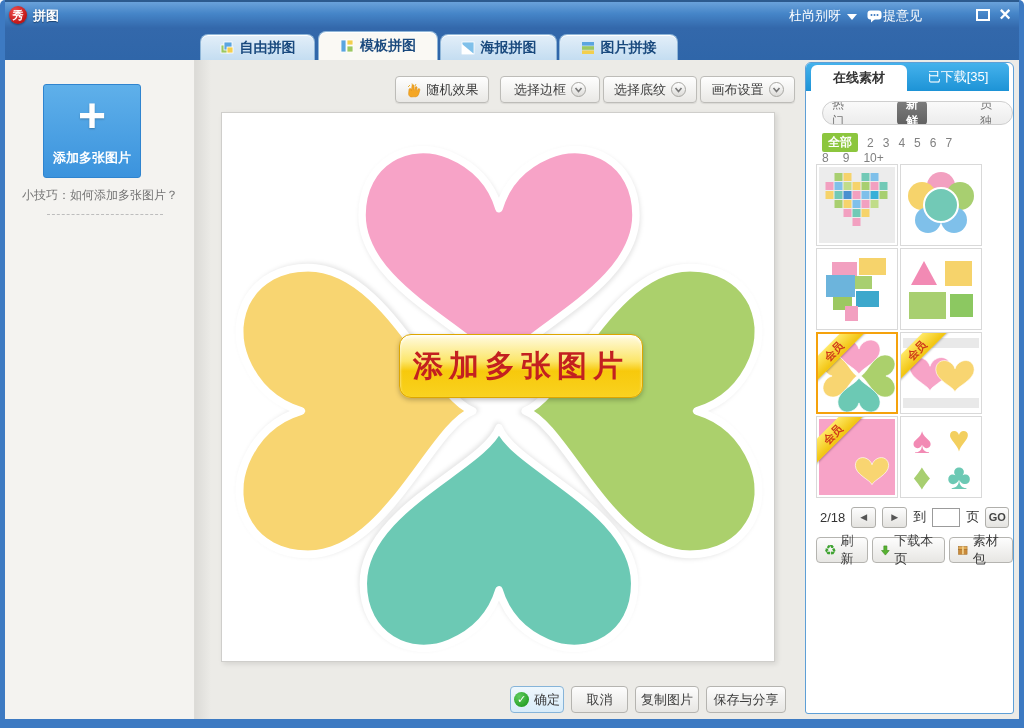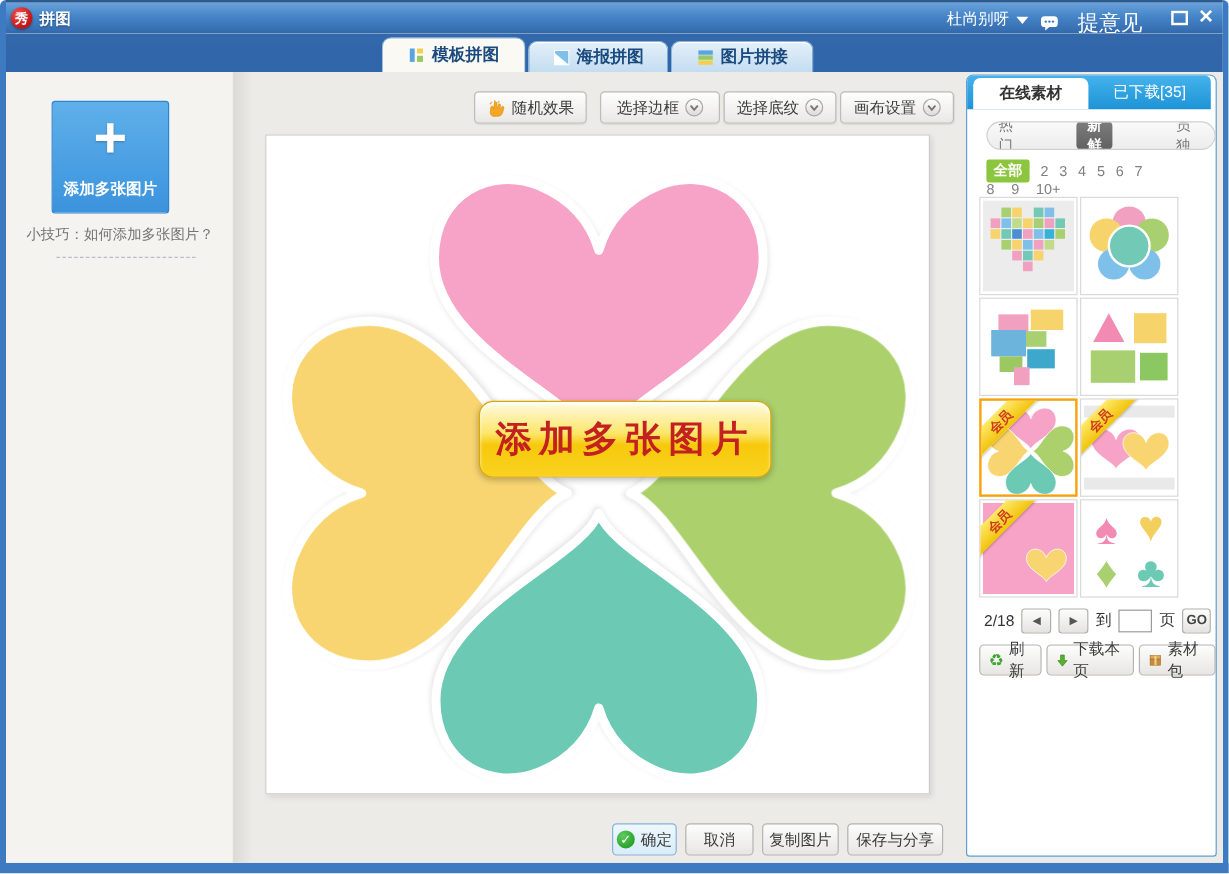--- a/index.html
+++ b/index.html
@@ -15,22 +15,22 @@
   .logo { position:absolute; left:9px; top:4px; width:18px; height:18px; border-radius:50%;
           background:radial-gradient(circle at 35% 30%,#f05050,#c01515 70%); color:#fff; font-size:11px;
           font-weight:bold; display:flex; align-items:center; justify-content:center;
           box-shadow:0 1px 2px rgba(0,0,0,.4); }
   .app-title { position:absolute; left:33px; top:5px; color:#fff; font-size:13px; font-weight:bold;
                text-shadow:0 1px 1px #1c4472; }
   .user-box { position:absolute; left:789px; top:5px; display:flex; align-items:center; gap:6px;
               color:#fff; font-size:13px; }
   .caret { width:0; height:0; border-left:5px solid transparent; border-right:5px solid transparent;
            border-top:6px solid #fff; margin-top:2px; }
-  .feedback-box { position:absolute; left:867px; top:5px; display:flex; align-items:center; gap:16px;
-                  color:#fff; font-size:18px; }
+  .feedback-box { position:absolute; left:867px; top:5px; display:flex; align-items:center; gap:1px;
+                  color:#fff; font-size:13px; }
   .max-btn { position:absolute; left:976px; top:7px; width:14px; height:12px; border:2px solid #fff; }
   .close-btn { position:absolute; left:995px; top:1px; width:20px; height:22px; color:#fff;
                font-size:20px; font-weight:bold; text-align:center; line-height:22px; }
 
   
   .tabbar { position:absolute; left:-5px; top:28px; width:1024px; height:32px;
             background:linear-gradient(180deg,#3368ab,#2f66a9); }
   .tab { position:absolute; bottom:0; height:26px; display:flex; align-items:center; justify-content:center;
          gap:6px; background:linear-gradient(180deg,#e3eff9,#c4ddf1); border:1px solid #8fb6d8;
          border-bottom:none; border-radius:8px 8px 0 0; color:#1a4a7e; font-size:14px; font-weight:bold;
@@ -154,20 +154,28 @@
           <circle cx="7.5" cy="5" r="1" fill="#3a78c0"></circle>
           <circle cx="10.5" cy="5" r="1" fill="#3a78c0"></circle>
       </svg>
       <span>提意见</span>
     </div>
     <div class="max-btn"></div>
     <div class="close-btn">×</div>
   </div>
 
   <div class="tabbar">
+    <div class="tab" style="left:200px;width:115px;">
+      <svg width="14" height="14" viewBox="0 0 14 14">
+        <rect x="1" y="4" width="8" height="8" fill="#9cc861" stroke="#fff" stroke-width="0.8"></rect>
+        <rect x="4" y="1" width="8" height="8" fill="#5aa5e0" stroke="#fff" stroke-width="0.8"></rect>
+        <rect x="7" y="6" width="6" height="6" fill="#f3cf4e" stroke="#fff" stroke-width="0.8"></rect>
+      </svg>
+      <span>自由拼图</span>
+    </div>
     <div class="tab active" style="left:318px;width:120px;">
       <svg width="14" height="14" viewBox="0 0 14 14">
         <rect x="1" y="1" width="5" height="12" fill="#5aa5e0" stroke="#fff" stroke-width="0.8"></rect>
         <rect x="7" y="1" width="6" height="5" fill="#f3cf4e" stroke="#fff" stroke-width="0.8"></rect>
         <rect x="7" y="7" width="6" height="6" fill="#9cc861" stroke="#fff" stroke-width="0.8"></rect>
       </svg>
       <span>模板拼图</span>
     </div>
     <div class="tab" style="left:440px;width:117px;">
       <svg width="14" height="14" viewBox="0 0 14 14">

